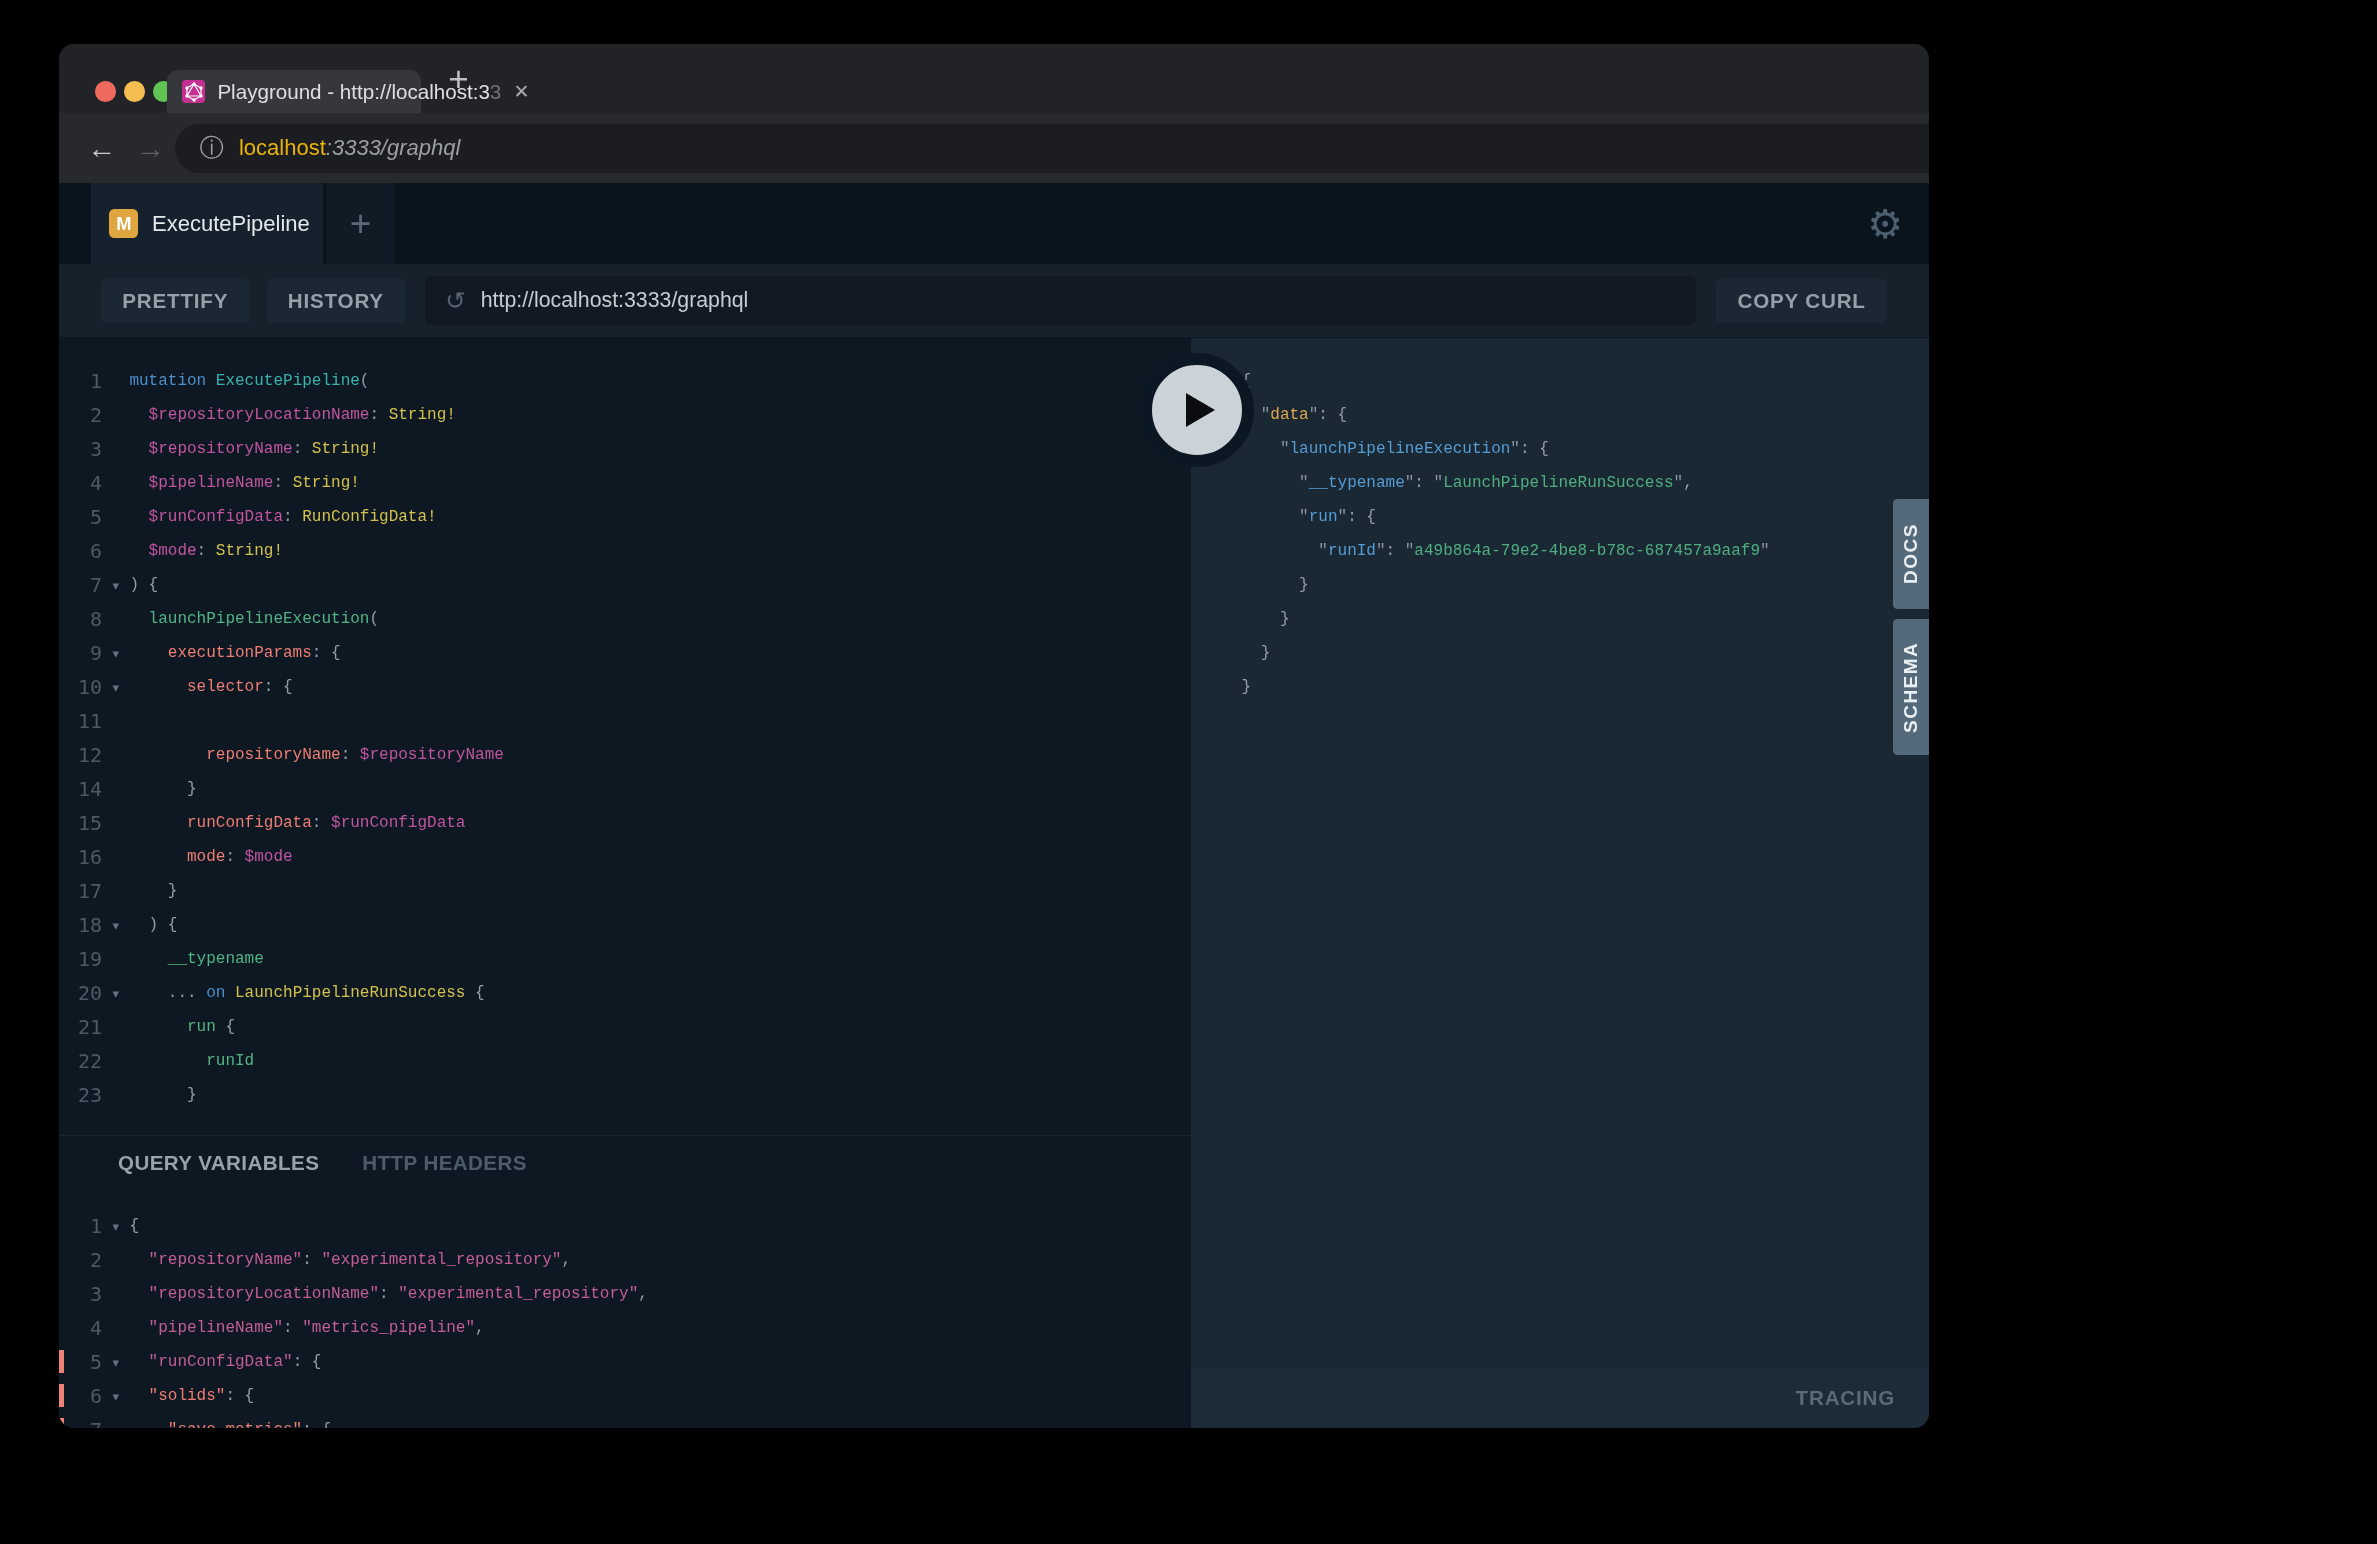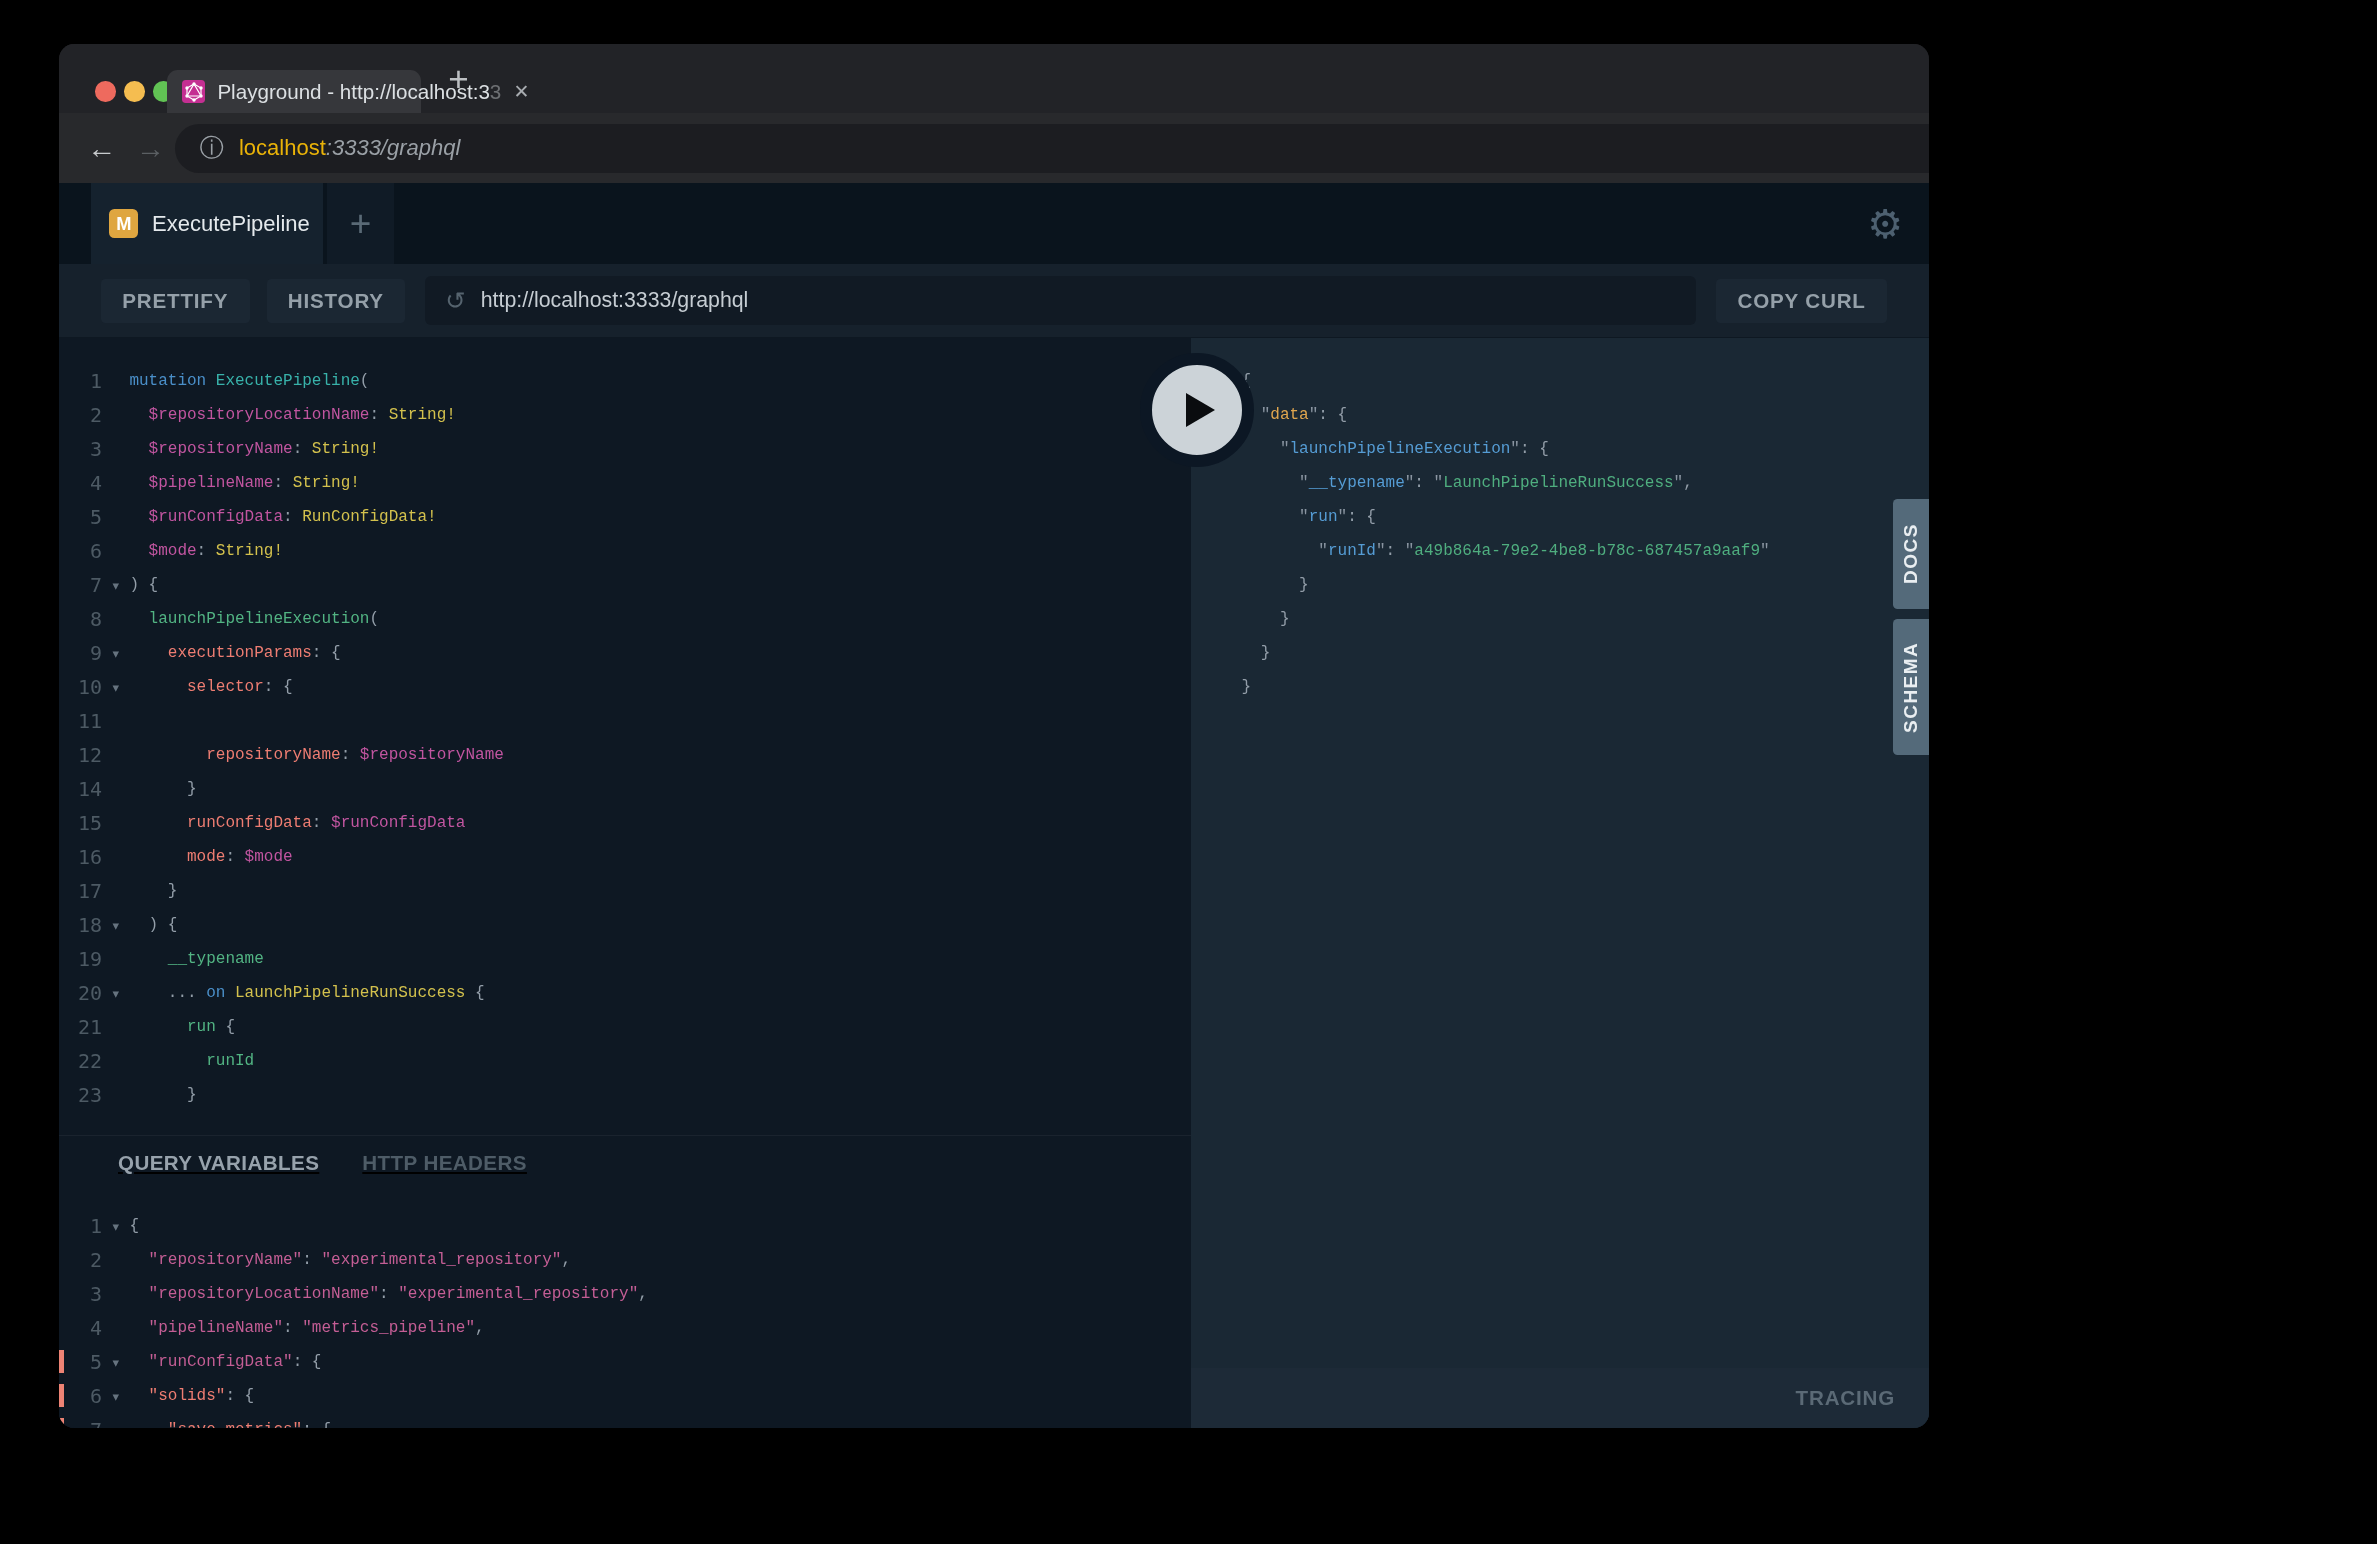--- a/index.html
+++ b/index.html
@@ -66,21 +66,21 @@
               display:flex; align-items:center; gap:15.2px; padding:0 20px; margin:0 3px; }
   .hist-ic { color:#55636e; font-size:24.4px; }
   .endpoint-text { color:#c6cdd3; font-size:21.3px; }
 
   .pgmain { position:absolute; left:0; top:155px; right:0; bottom:0; }
   .editcol { position:absolute; left:0; top:0; width:1132px; bottom:0; background:#0e1823; }
   .qeditor { position:absolute; left:0; top:0; right:0; height:797px;
              overflow:hidden; padding-top:26px; }
   .varhdr { position:absolute; left:0; top:797px; right:0; height:54px;
             border-top:0.8px solid rgba(255,255,255,.05); display:flex;
-            align-items:center; gap:43px; padding-left:59px;text-decoration:underline; }
+            align-items:center; gap:43px; padding-left:59px; }
   .vh-active { color:#97a2ac; font-weight:bold; font-size:20.6px; letter-spacing:0.4px; }
   .vh-dim { color:#4e5c67; font-weight:bold; font-size:20.6px; letter-spacing:0.4px; }
   .veditor { position:absolute; left:0; top:851px; right:0; bottom:0;
              overflow:hidden; padding-top:20px; }
 
   .respcol { position:absolute; left:1132px; right:0; top:0; bottom:0; background:#1a2834; }
   .resp { position:absolute; left:0; top:0; right:0; bottom:60px; overflow:hidden;
           padding:26px 0 0 30.5px; }
   .tracebar { position:absolute; left:0; right:0; bottom:0; height:60px; background:#1d2a37;
               display:flex; align-items:center; justify-content:flex-end;

